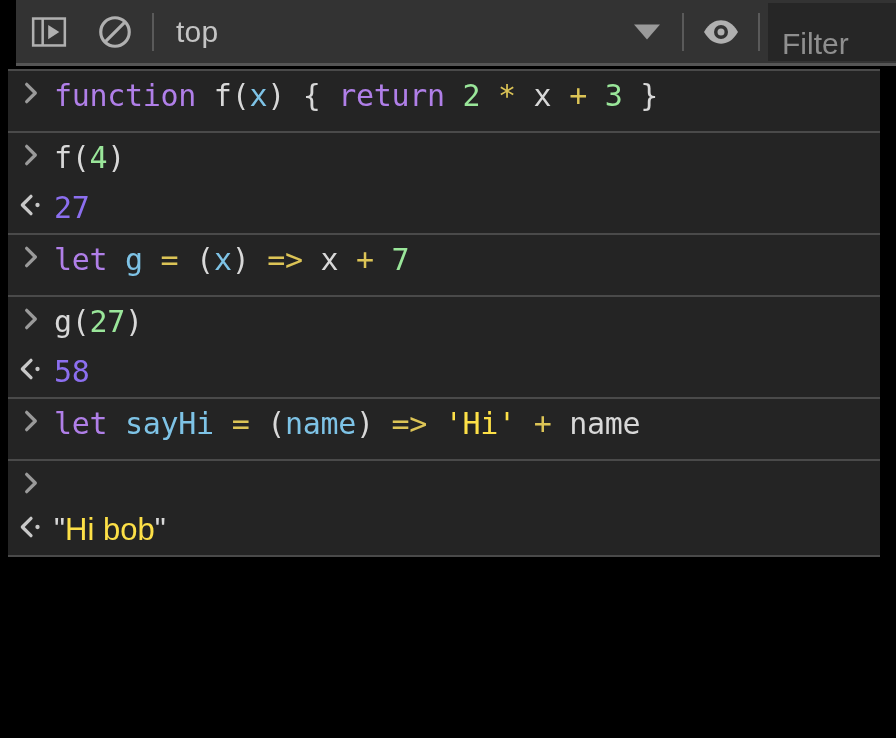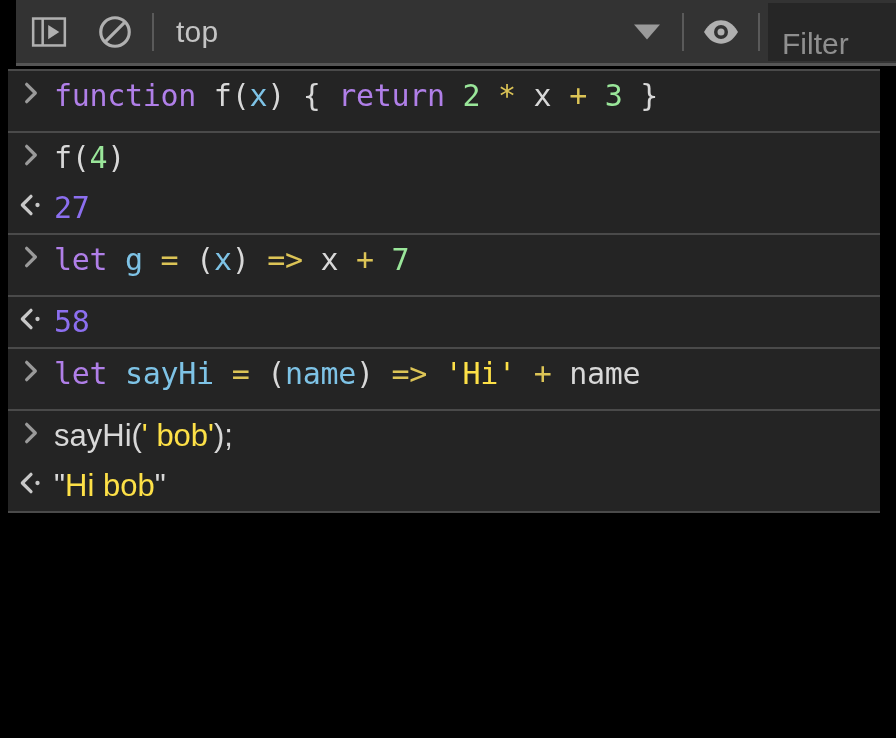--- a/index.html
+++ b/index.html
@@ -272,20 +272,30 @@
             </span>
           </div>
           <div class="code"><span class="t-kw">let</span><span class="t-plain"> </span><span class="t-var">g</span><span class="t-plain"> </span><span class="t-op">=</span><span class="t-plain"> (</span><span class="t-var">x</span><span class="t-plain">) </span><span class="t-op">=&gt;</span><span class="t-plain"> x </span><span class="t-op">+</span><span class="t-plain"> </span><span class="t-num">7</span></div>
         </div>
       </div>
       <div class="group">
         <div class="line">
           <div class="gutter">
             <span>
               <svg width="26" height="26" viewBox="0 0 24 24">
+                <path d="M8 4 L16 12 L8 20" fill="none" stroke="#9a9a9a" stroke-width="3" stroke-linecap="round" stroke-linejoin="round"></path>
+              </svg>
+            </span>
+          </div>
+          <div class="code"><span class="t-plain">g(</span><span class="t-num">27</span><span class="t-plain">)</span></div>
+        </div>
+        <div class="line">
+          <div class="gutter">
+            <span>
+              <svg width="26" height="26" viewBox="0 0 24 24">
                 <path d="M12 4 L4 12 L12 20" fill="none" stroke="#c8c8c8" stroke-width="3" stroke-linecap="round" stroke-linejoin="round"></path>
                 <circle cx="18" cy="12" r="2" fill="#c8c8c8"></circle>
               </svg>
             </span>
           </div>
           <div class="code"><span class="t-res">58</span></div>
         </div>
       </div>
       <div class="group">
         <div class="line tall-line">
@@ -301,21 +311,20 @@
       </div>
       <div class="group">
         <div class="line">
           <div class="gutter">
             <span>
               <svg width="26" height="26" viewBox="0 0 24 24">
                 <path d="M8 4 L16 12 L8 20" fill="none" stroke="#9a9a9a" stroke-width="3" stroke-linecap="round" stroke-linejoin="round"></path>
               </svg>
             </span>
           </div>
-          <div class="code sans"><span class="t-plain">sayHi(</span><span class="t-str">' bob'</span><span class="t-plain">);</span></div>
         </div>
         <div class="line">
           <div class="gutter">
             <span>
               <svg width="26" height="26" viewBox="0 0 24 24">
                 <path d="M12 4 L4 12 L12 20" fill="none" stroke="#c8c8c8" stroke-width="3" stroke-linecap="round" stroke-linejoin="round"></path>
                 <circle cx="18" cy="12" r="2" fill="#c8c8c8"></circle>
               </svg>
             </span>
           </div>

